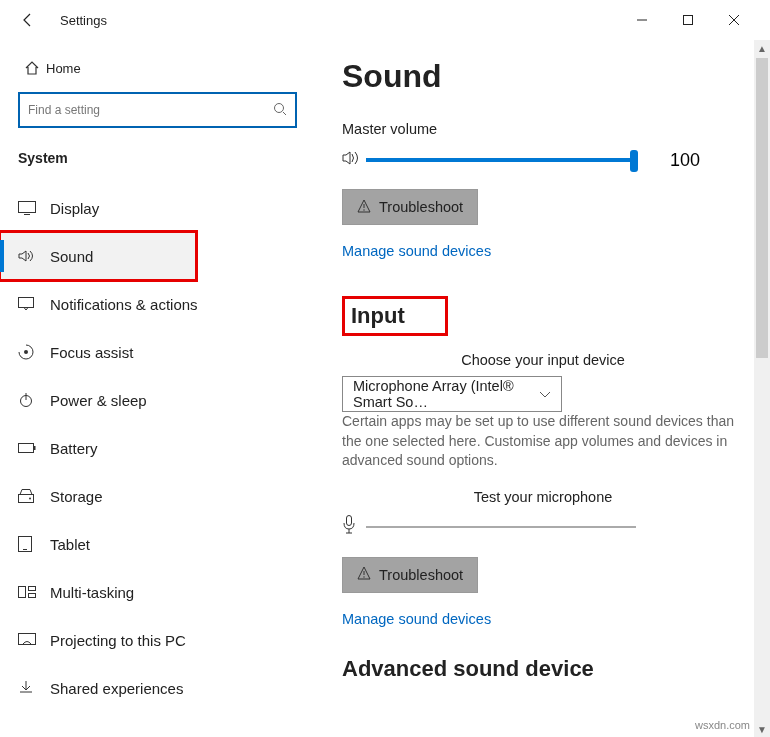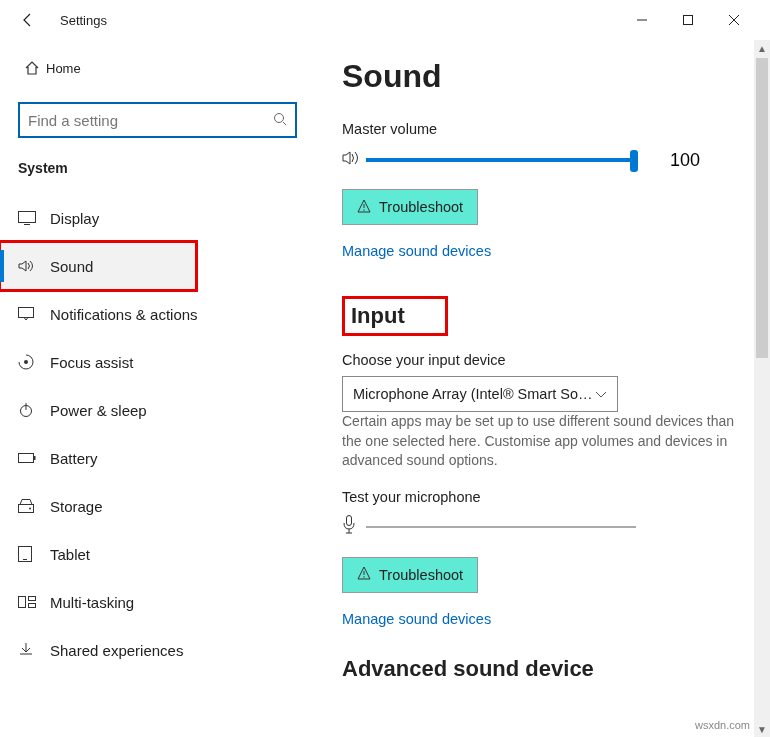--- a/index.html
+++ b/index.html
@@ -6,43 +6,43 @@
     body { width: 770px; height: 737px; background: #fff; display: flex; flex-direction: column; overflow: hidden; position: relative; }
     .titlebar { height: 40px; display: flex; align-items: center; padding: 0 14px; }
     .back-btn { width: 28px; height: 28px; display: flex; align-items: center; justify-content: center; color: #333; }
     .titlebar-title { font-size: 13px; margin-left: 18px; color: #222; }
     .win-controls { margin-left: auto; display: flex; gap: 2px; }
     .win-btn { width: 44px; height: 30px; display: flex; align-items: center; justify-content: center; color: #222; }
     .main-area { display: flex; flex: 1; overflow: hidden; }
     .sidebar { width: 316px; padding: 0 18px; display: flex; flex-direction: column; border-right: 1px solid #fff; }
     .home-row { display: flex; align-items: center; height: 44px; margin-top: 6px; font-size: 13px; color: #222; }
     .home-row .icon { width: 28px; display: flex; justify-content: center; }
-    .search-box { margin-top: 12px; height: 36px; border: 2px solid #0063b1; display: flex; align-items: center; padding: 0 8px; color: #666; font-size: 15px; }
+    .search-box { margin-top: 2px; height: 36px; border: 2px solid #0063b1; display: flex; align-items: center; padding: 0 8px; color: #666; font-size: 12px; }
     .search-box .ph { flex: 1; color: #777; }
     .search-icon { color: #555; }
     .group-title { margin-top: 22px; font-size: 14px; font-weight: 600; color: #222; }
     .nav-list { margin-top: 18px; display: flex; flex-direction: column; margin-left: -18px; margin-right: -18px; }
     .nav-item { height: 48px; display: flex; align-items: center; padding-left: 18px; font-size: 15px; color: #222; position: relative; }
     .nav-item .icon { width: 32px; display: flex; justify-content: flex-start; color: #333; }
     .nav-item.selected::before { content: ""; position: absolute; left: 0; top: 8px; bottom: 8px; width: 4px; background: #0078d4; }
     .nav-item.selected { background: #f2f2f2; }
     .hl-red { outline: 3px solid #e60000; outline-offset: -1px; }
     .hl-red-inline { border: 3px solid #e60000; padding: 2px 6px; display: inline-block; }
     .content { flex: 1; padding: 18px 26px 8px 26px; overflow-y: auto; position: relative; }
     .page-title { font-size: 32px; font-weight: 600; color: #222; }
     .section-label { font-size: 14.5px; color: #222; margin-top: 26px; }
     .vol-row { display: flex; align-items: center; margin-top: 12px; gap: 4px; }
     .slider { flex: 1; height: 4px; background: #0078d4; position: relative; max-width: 270px; }
     .slider-thumb { position: absolute; right: -2px; top: -8px; width: 8px; height: 22px; background: #0078d4; border-radius: 3px; }
     .vol-val { font-size: 18px; margin-left: 30px; }
-    .btn { height: 36px; background: #5eead4; border: 1px solid #999; display: inline-flex; align-items: center; padding: 0 14px; font-size: 14.5px; color: #222; gap: 8px; margin-top: 18px; }
+    .btn { height: 36px; background: #a3a3a3; border: 1px solid #999; display: inline-flex; align-items: center; padding: 0 14px; font-size: 14.5px; color: #222; gap: 8px; margin-top: 18px; }
     .link { color: #0067c0; font-size: 14.5px; display: inline-block; margin-top: 18px; }
     .section-heading { font-size: 22px; font-weight: 700; color: #222; display: inline-block; margin-top: 24px; }
-    .input-label { font-size: 14.5px; color: #222; margin-top: 16px; }
-    .select-box { height: 36px; width: 276px; border: 1px solid #888; display: flex; align-items: center; padding: 0 10px; margin-top: 8px; font-size: 14.5px; color: #222; justify-content: space-between; }
+    .input-label { font-size: 14.5px; color: #222; margin-top: 16px; text-align: center; }
+    .select-box { height: 36px; width: 220px; border: 1px solid #888; display: flex; align-items: center; padding: 0 10px; margin-top: 8px; font-size: 14.5px; color: #222; justify-content: space-between; }
     .info-text { font-size: 14px; color: #666; line-height: 1.4; max-width: 400px; }
     .mic-row { display: flex; align-items: center; gap: 10px; margin-top: 10px; }
     .mic-bar { flex: 1; height: 2px; background: #aaa; max-width: 270px; }
     .adv-heading { font-size: 22px; font-weight: 600; color: #222; margin-top: 28px; }
     .scrollbar { position: absolute; right: 0; top: 0; bottom: 0; width: 16px; background: #f0f0f0; display: flex; flex-direction: column; }
     .scroll-arrow { height: 16px; display: flex; align-items: center; justify-content: center; color: #666; font-size: 10px; }
     .scroll-thumb { position: absolute; right: 2px; top: 18px; width: 12px; height: 300px; background: #ccc; }
     .watermark { position: absolute; right: 20px; bottom: 6px; font-size: 11px; color: #888; }
   </style>
 </head>
@@ -171,20 +171,29 @@
             <svg width="18" height="12" viewBox="0 0 18 12">
               <rect x="0.5" y="0.5" width="7" height="11" stroke="#333" fill="none"></rect>
               <rect x="10.5" y="0.5" width="7" height="4" stroke="#333" fill="none"></rect>
               <rect x="10.5" y="7.5" width="7" height="4" stroke="#333" fill="none"></rect>
             </svg>
           </span>
           <span>Multi-tasking</span>
         </div>
       <div class="nav-item">
           <span class="icon">
+            <svg width="18" height="14" viewBox="0 0 18 14">
+              <rect x="0.5" y="0.5" width="17" height="11" stroke="#333" fill="none"></rect>
+              <path d="M5 11 Q9 6 13 11" stroke="#333" fill="none"></path>
+            </svg>
+          </span>
+          <span>Projecting to this PC</span>
+        </div>
+      <div class="nav-item">
+          <span class="icon">
             <svg width="16" height="16" viewBox="0 0 16 16">
               <path d="M8 1 L8 10 M4 6 L8 10 L12 6 M2 12 H14" stroke="#333" fill="none"></path>
             </svg>
           </span>
           <span>Shared experiences</span>
         </div>
     </div>
   </div>
 
   <div class="content">

